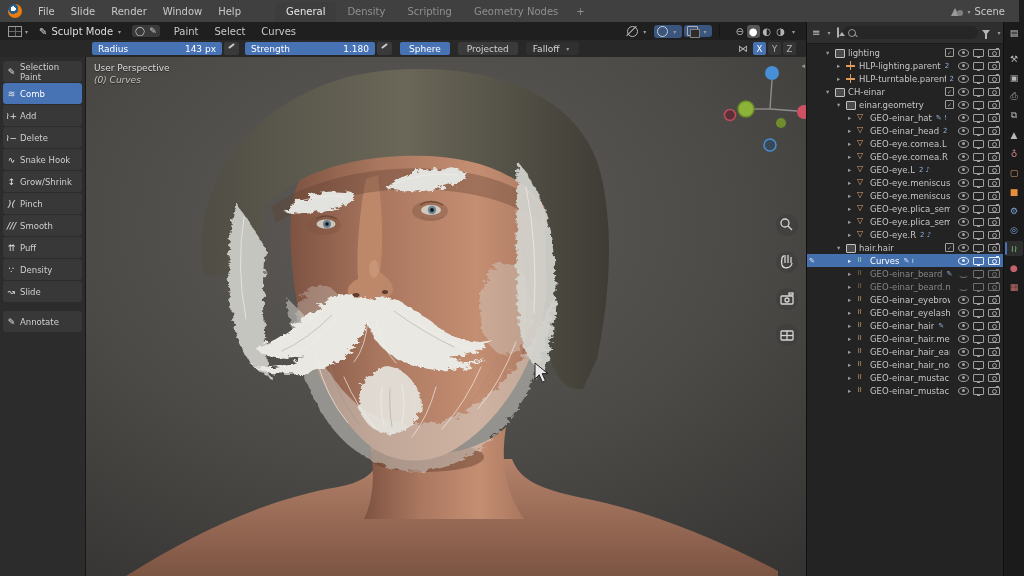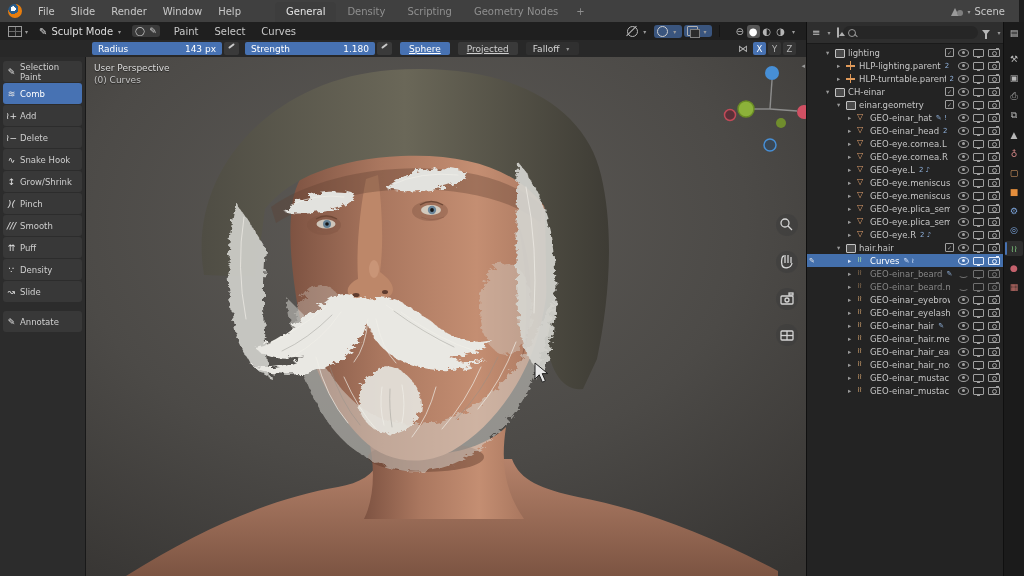--- a/index.html
+++ b/index.html
@@ -44,37 +44,37 @@
   .shade-set{display:flex;align-items:center;margin-left:6px;gap:1px;}
   .shade{font-size:10px;color:#b5b5b5;padding:0 2px;border-radius:3px;line-height:13px;}
   .shade.active{background:#565656;color:#fff;}
   .vsep{width:1px;height:12px;background:#141414;margin:0 5px;}
   
   .tsettings{top:40px;left:0;width:806px;height:17px;background:#282828;font-size:9px;z-index:4;}
   .slider{display:flex;justify-content:space-between;align-items:center;width:118px;height:13px;background:#4772b3;color:#fff;border-radius:2px;padding:0 6px;margin-left:6px;}
   .slider:first-child{margin-left:92px;}
   .dropper{width:15px;height:13px;background:#3a3a3a;border-radius:2px;margin-left:2px;position:relative;}
   .dropper::after{content:"";position:absolute;left:4px;top:3px;width:7px;height:2px;background:#c9c9c9;border-radius:1px;transform:rotate(-38deg);}
-  .tbtn{height:13px;display:flex;align-items:center;padding:0 9px;border-radius:2px;margin-left:8px;background:#3a3a3a;color:#cfcfcf;text-decoration:underline;}
+  .tbtn{height:13px;display:flex;align-items:center;padding:0 9px;border-radius:2px;margin-left:8px;background:#3a3a3a;color:#cfcfcf;}
   .tbtn.blue{background:#4772b3;color:#fff;}
   .tdrop{height:13px;display:flex;align-items:center;gap:4px;padding:0 7px;border-radius:2px;margin-left:8px;background:#303030;color:#d8d8d8;}
   .ts-right{margin-left:auto;display:flex;align-items:center;gap:2px;padding-right:10px;}
   .mirror-glyph{color:#b5b5b5;font-size:10px;margin-right:3px;}
   .axis{width:13px;height:13px;display:flex;align-items:center;justify-content:center;border-radius:2px;background:#353535;color:#b5b5b5;font-size:8.5px;}
   .axis.active{background:#4772b3;color:#fff;}
   
   .toolbar{position:absolute;top:57px;left:0;width:86px;bottom:0;background:#2c2c2c;border-right:1px solid #191919;z-index:3;padding-top:3px;box-sizing:border-box;}
   .tool{display:flex;align-items:center;height:21px;margin:1px 3px;border-radius:3px;background:#383838;font-size:8.5px;color:#cfcfcf;}
   .tool .tico{width:17px;text-align:center;font-size:9px;color:#e2e2e2;font-style:italic;flex:none;}
   .tool.active{background:#4772b3;color:#fff;}
   .tool.separated{margin-top:9px;}
   
   .viewport{position:absolute;top:57px;left:86px;width:720px;height:519px;overflow:hidden;}
   .vp-overlay{position:absolute;left:8px;top:5px;font-size:9px;line-height:12px;color:#dcdcdc;text-shadow:0 1px 1px #0008;z-index:2;}
-  .vp-overlay .l2{color:#c2c2c2;}
+  .vp-overlay .l2{color:#c2c2c2;font-style:italic;}
   .collapse-arrow{position:absolute;right:1px;top:5px;color:#999;font-size:7px;z-index:2;}
   
   .outliner{position:absolute;top:22px;left:806px;right:20px;bottom:0;background:#232323;border-left:1px solid #101010;z-index:4;}
   .ol-header{display:flex;align-items:center;height:22px;background:#2e2e2e;padding:0 5px;gap:4px;border-bottom:1px solid #1a1a1a;box-sizing:border-box;}
   .ol-ed-icon{font-size:10px;color:#c0c0c0;}
   .ol-disp-icon{width:11px;height:9px;border:1px solid #b0b0b0;border-radius:1px;position:relative;}
   .ol-disp-icon::after{content:"";position:absolute;left:1px;bottom:1px;border-left:3px solid transparent;border-right:3px solid transparent;border-bottom:4px solid #b0b0b0;}
   .ol-search{flex:1;display:flex;align-items:center;height:13px;background:#262626;border-radius:7px;padding:0 5px;gap:3px;}
   .mag{width:6px;height:6px;border:1px solid #9a9a9a;border-radius:50%;position:relative;flex:none;}
   .mag::after{content:"";position:absolute;left:5px;top:5px;width:4px;height:1px;background:#9a9a9a;transform:rotate(45deg);}

